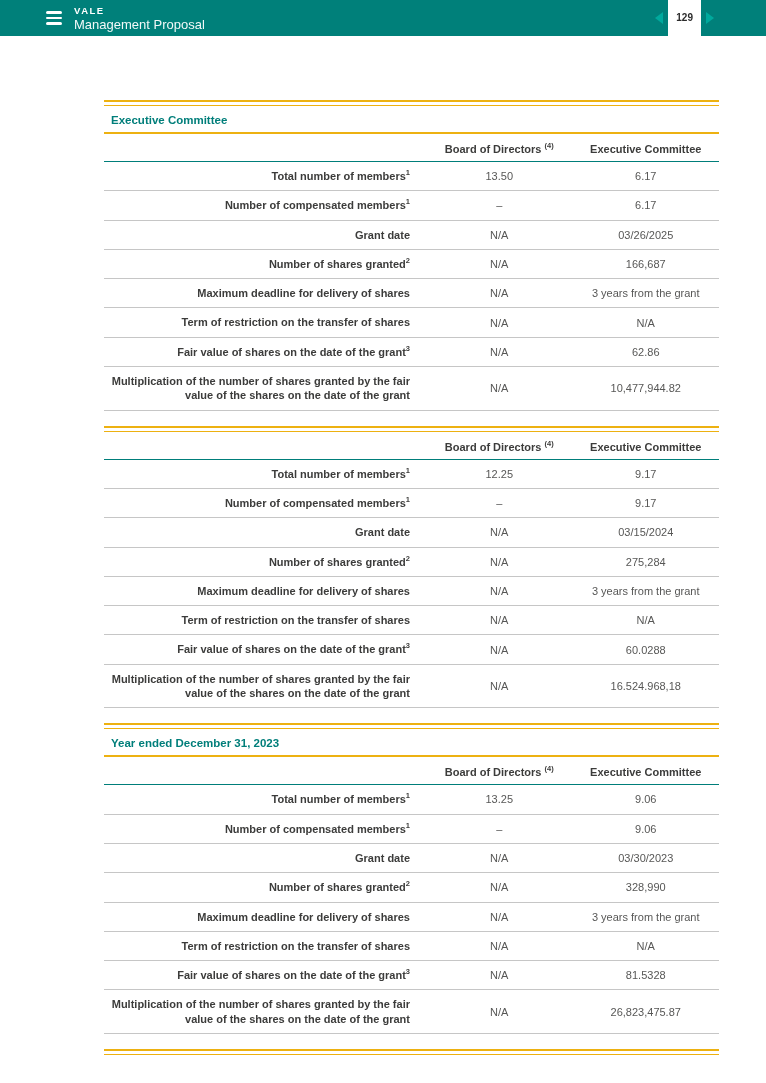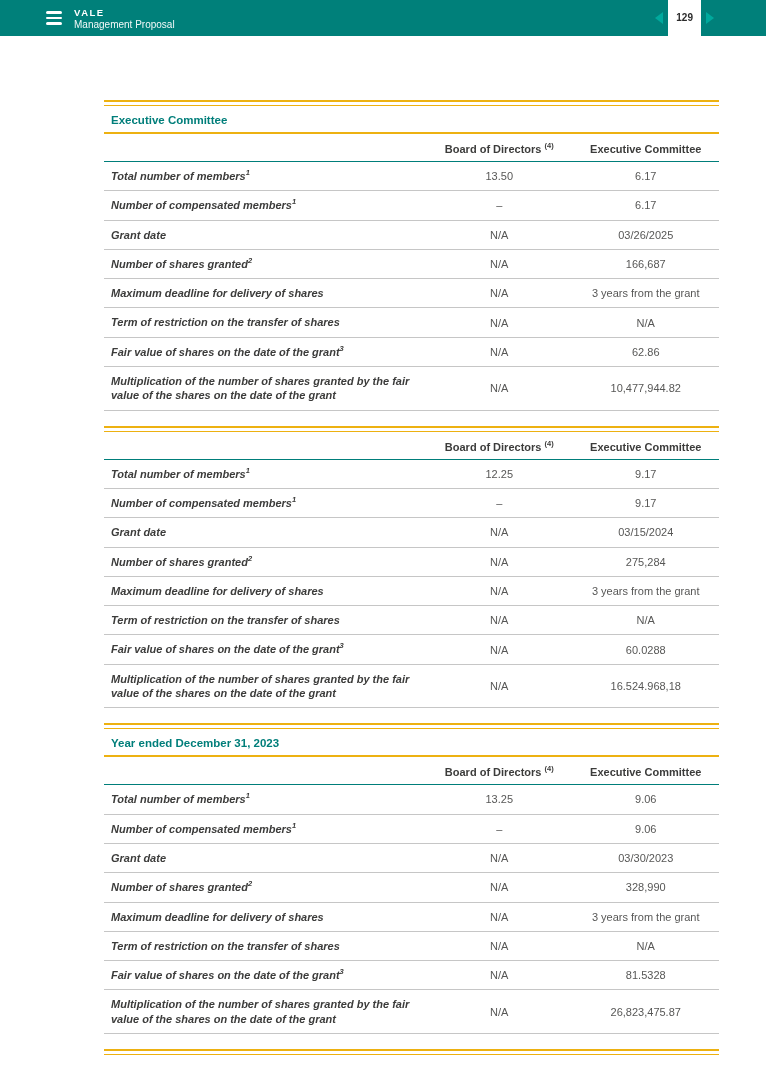--- a/index.html
+++ b/index.html
@@ -15,35 +15,35 @@
   html,body{background:#fff;}
   body{
     width:766px;min-height:1083px;position:relative;
     font-family:"Liberation Sans", sans-serif;
   }
   .topbar{height:36px;background:var(--bar);display:flex;align-items:center;justify-content:space-between;padding:0 52px 0 44px;}
   .topbar-left{display:flex;align-items:center;gap:10px;}
   .menu-btn{background:none;border:none;cursor:pointer;display:flex;flex-direction:column;gap:3px;padding:2px;}
   .menu-btn span{display:block;width:16px;height:2.5px;border-radius:2px;background:#fff;}
   .brand-name{color:#fff;font-size:9.5px;font-weight:bold;letter-spacing:1.5px;}
-  .brand-sub{color:#fff;font-size:10px;margin-top:1px;opacity:.95;}
+  .brand-sub{color:#fff;font-size:13px;margin-top:1px;opacity:.95;}
   .pager{display:flex;align-items:center;gap:5px;}
   .arrow{width:0;height:0;border:none;background:none;cursor:pointer;padding:0;}
   .arrow.left{border-top:6px solid transparent;border-bottom:6px solid transparent;border-right:8px solid var(--arrow);}
   .arrow.right{border-top:6px solid transparent;border-bottom:6px solid transparent;border-left:8px solid var(--arrow);}
   .page-num{background:#fff;color:#2b2b2b;font-size:10px;font-weight:bold;border-radius:3px;padding:19px 8px;line-height:1;}
   .page{width:615px;margin:64px 75px 0 104px;}
   .section{margin-bottom:15px;}
   .rule-double{height:6px;border-top:2.5px solid var(--gold);border-bottom:1px solid var(--gold);}
   .section-title{color:var(--teal);font-size:11.5px;font-weight:bold;padding:8px 7px 6px;border-bottom:2px solid var(--gold);}
   table.data-table{width:100%;border-collapse:collapse;font-size:11px;table-layout:fixed;}
   .lbl-col{width:322px;}
   thead th{font-weight:bold;color:var(--text-dark);padding:9px 2px 6px;border-bottom:1.5px solid var(--teal);text-align:center;font-size:11px;}
   tbody td{border-bottom:1px solid var(--line);padding:7px 2px;vertical-align:middle;}
-  td.row-label{font-weight:bold;color:var(--text-dark);text-align:left;padding-left:7px;padding-right:16px;line-height:1.3;font-style:italic;}
+  td.row-label{font-weight:bold;color:var(--text-dark);text-align:right;padding-left:7px;padding-right:16px;line-height:1.3;}
   td.row-val{text-align:center;color:var(--text-val);}
   sup{font-size:7.5px;line-height:0;}
 </style>
 </head>
 <body>
 
 <header class="topbar">
   <div class="topbar-left">
     <button class="menu-btn" aria-label="menu">
       <span></span>

